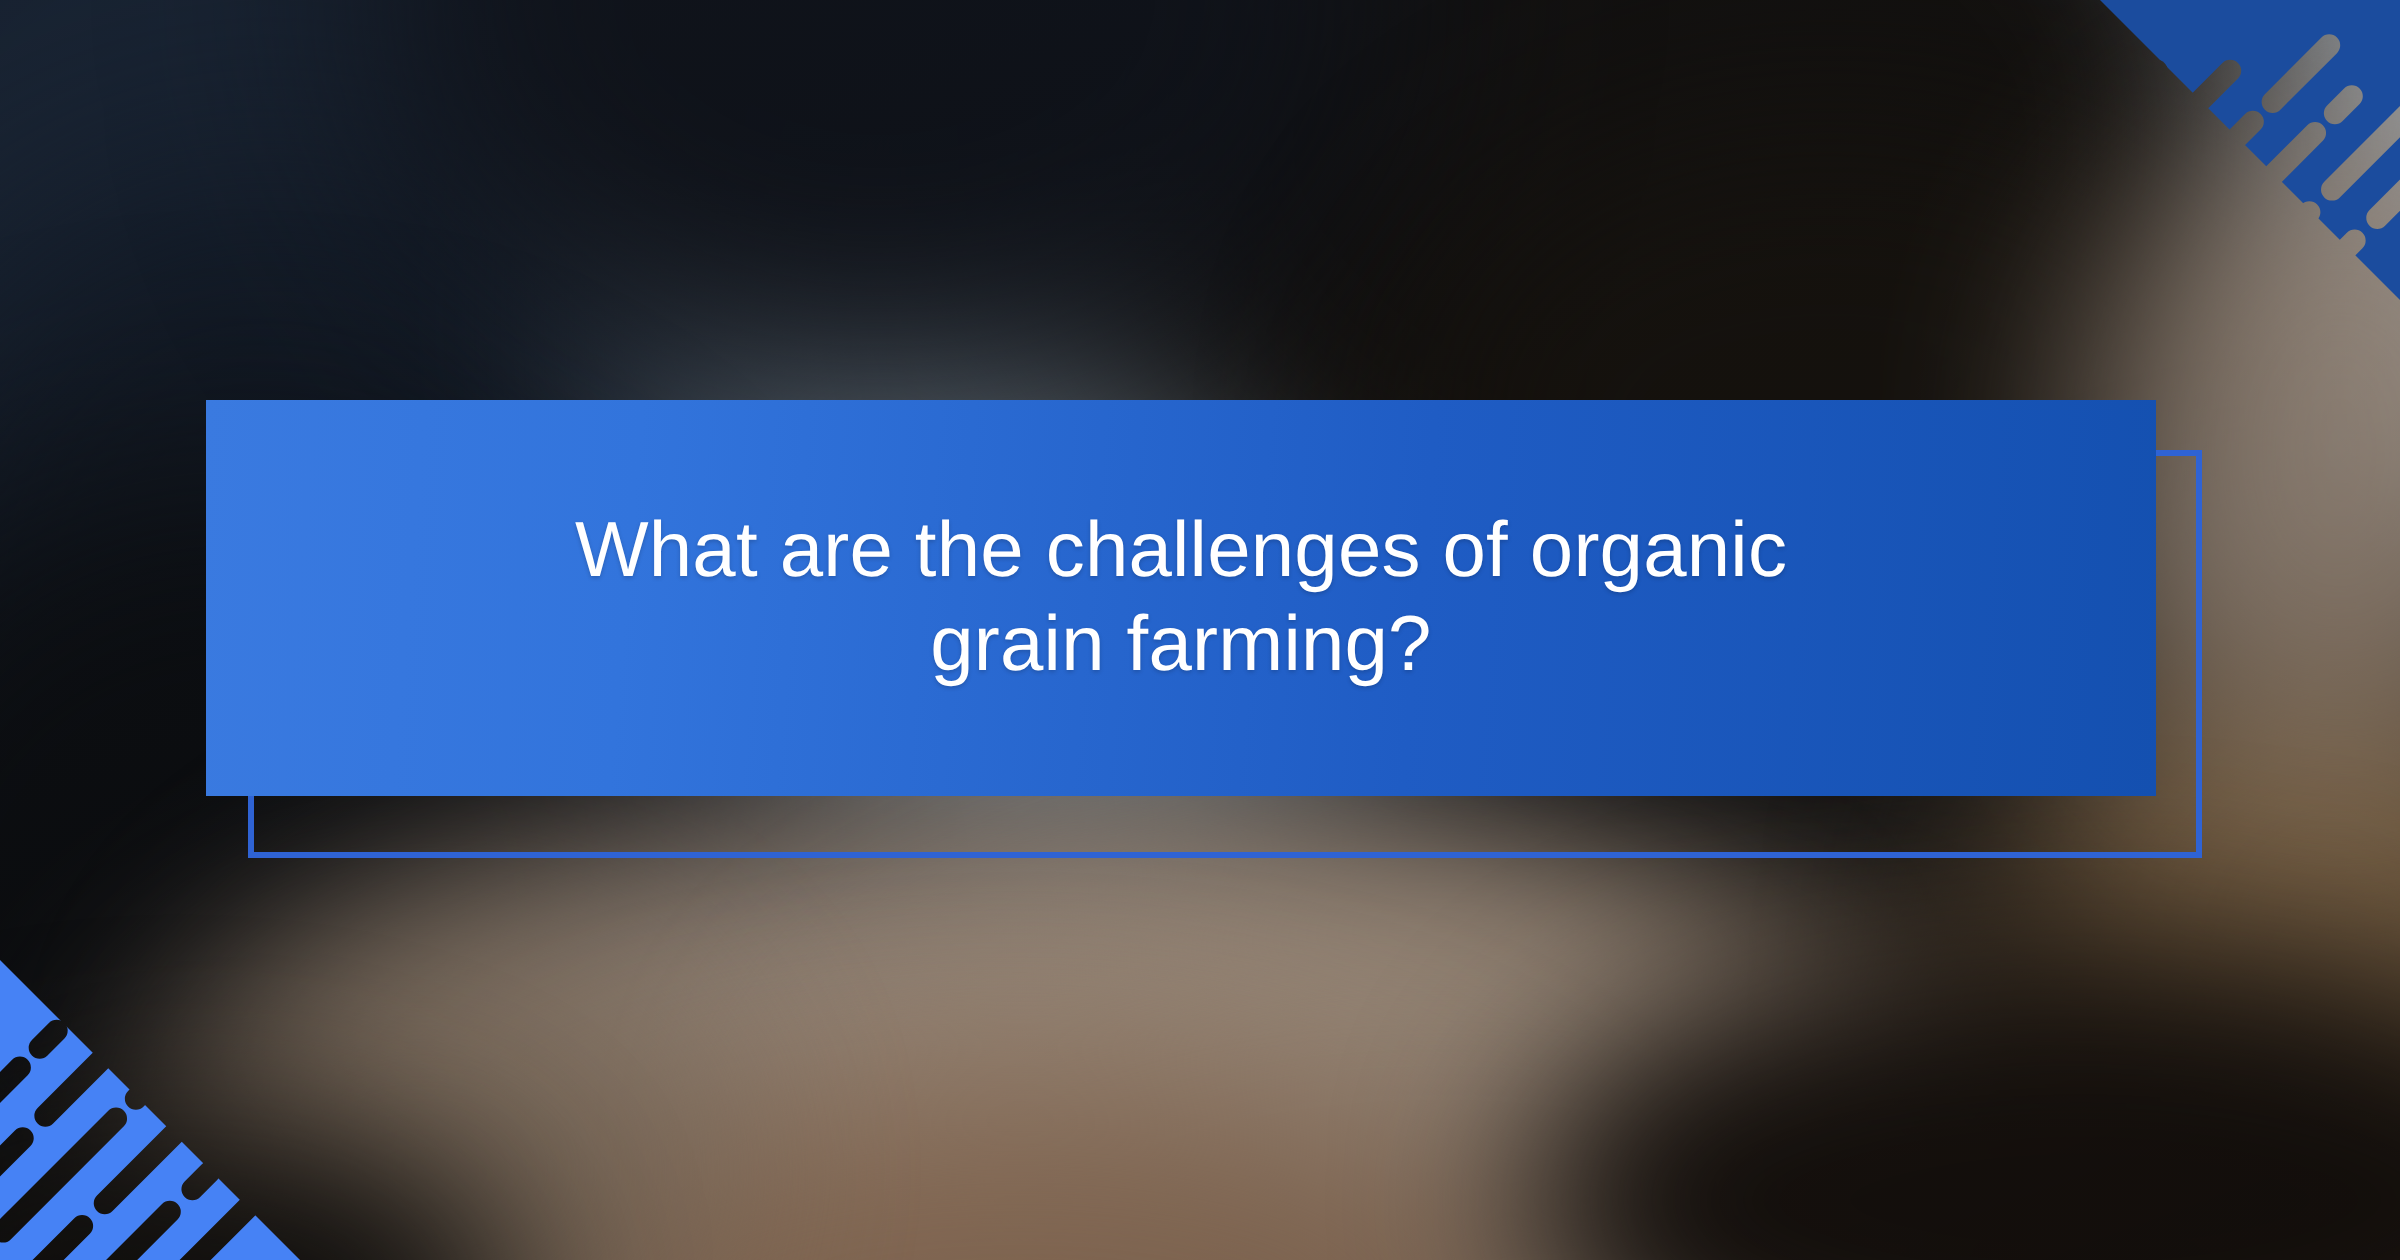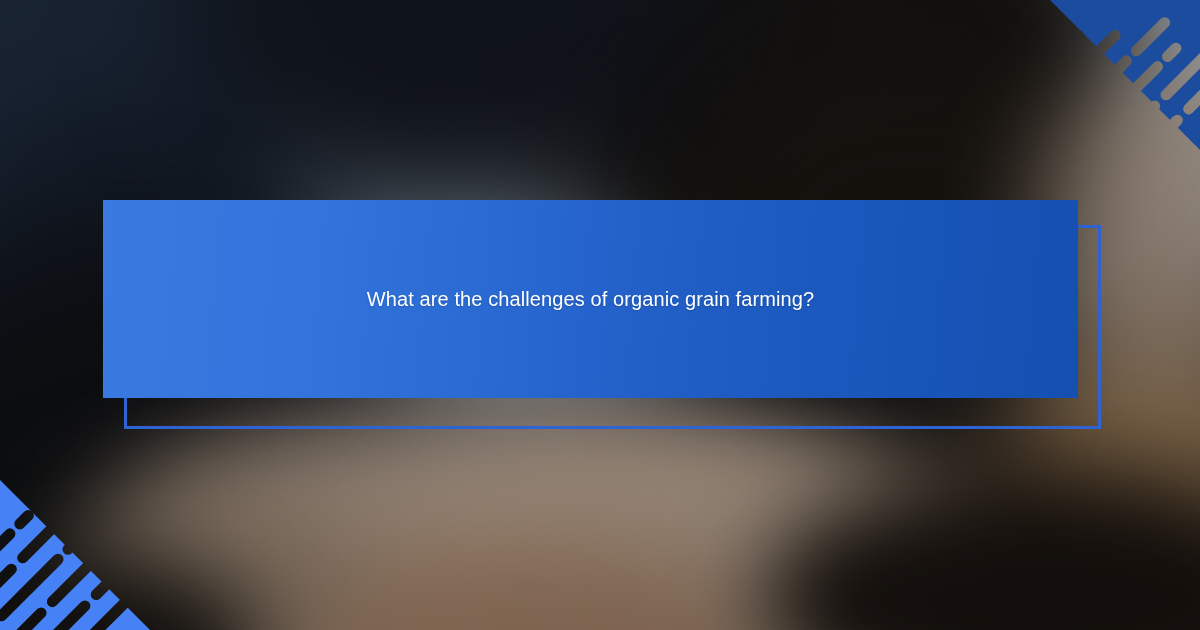--- a/index.html
+++ b/index.html
@@ -87,21 +87,21 @@
   
   #banner{
     position:absolute;
     left:103px; top:200px;
     width:975px; height:198px;
     background:linear-gradient(95deg,#3a7ae0 0%,#3274dc 22%,#1f5cc4 62%,#1450b0 100%);
     display:flex; align-items:center; justify-content:center;
   }
   #banner-title{
     color:#ffffff;
-    font-size:20px;
+    font-size:39px;
     line-height:47px;
     font-weight:400;
     text-align:center;
     letter-spacing:.1px;
     max-width:700px;
     text-shadow:0 1px 2px rgba(0,0,0,.18);
   }
 </style>
 </head>
 <body>

